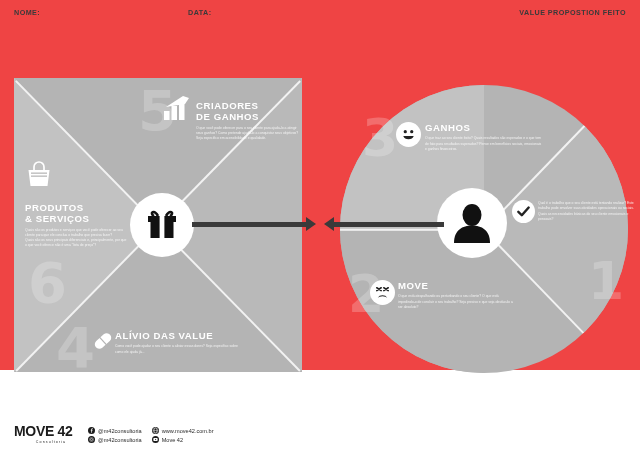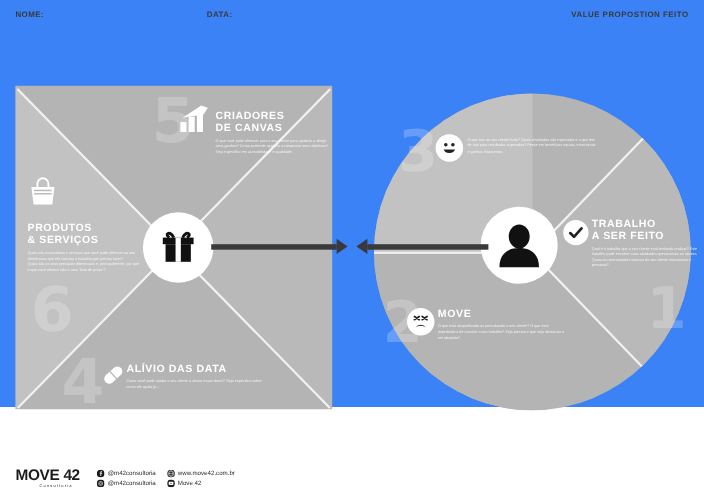--- a/index.html
+++ b/index.html
@@ -9,21 +9,21 @@
     height: 453px;
     background: #ffffff;
     font-family: "Liberation Sans", sans-serif;
     overflow: hidden;
   }
 
   #canvas {
     position: relative;
     width: 640px;
     height: 370px;
-    background: #3b82f6;
+    background: #ef4444;
     text-decoration: underline;
   }
 
   
   .hdr {
     position: absolute;
     top: 8px;
     font-size: 7.2px;
     font-weight: bold;
     letter-spacing: 0.45px;
@@ -293,43 +293,42 @@
     </svg>
   </div>
 
   <div class="arrow-bar" id="arrow-left"></div>
   <div class="arrow-head" id="head-left"></div>
   <div class="arrow-bar" id="arrow-right"></div>
   <div class="arrow-head" id="head-right"></div>
 
   <div class="block" id="blk-gain-creators">
     <div class="bt">CRIADORES
-DE CANVAS</div>
+DE GANHOS</div>
     <div class="bb">O que você pode oferecer para o seu cliente para ajuda-lo a atingir seus ganhos? Como pretende ajuda-lo a conquistar seus objetivos? Seja especifico em acessibilidade e qualidade.</div>
   </div>
 
   <div class="block" id="blk-products">
     <div class="bt">PRODUTOS
 &amp; SERVIÇOS</div>
     <div class="bb">Quais são os produtos e serviços que você pode oferecer ao seu cliente para que ele conclua o trabalho que precisa fazer?
 Quais são os seus principais diferenciais e, principalmente, por que o que você oferece não é uma "lista de preço"?</div>
   </div>
 
   <div class="block" id="blk-pain-relief">
-    <div class="bt">ALÍVIO DAS DATA</div>
+    <div class="bt">ALÍVIO DAS VALUE</div>
     <div class="bb">Como você pode ajudar o seu cliente a aliviar essas dores? Seja especifico sobre como ele ajuda já...</div>
   </div>
 
   <div class="block" id="blk-gains">
+    <div class="bt">GANHOS</div>
     <div class="bb">O que traz ao seu cliente êxito? Quais resultados são esperados e o que tem de fato para resultados superados? Pense em benefícios sociais, emocionais e ganhos financeiros.</div>
   </div>
 
   <div class="block" id="blk-jobs">
-    <div class="bt">TRABALHO
-A SER FEITO</div>
     <div class="bb">Qual é o trabalho que o seu cliente está tentando realizar? Este trabalho pode envolver suas atividades operacionais ou sociais. Quais as necessidades básicas do seu cliente emocionais e pessoais?</div>
   </div>
 
   <div class="block" id="blk-pains">
     <div class="bt">MOVE</div>
     <div class="bb">O que está atrapalhando ou perturbando o seu cliente? O que está impedindo-o de concluir o seu trabalho? Seja preciso e que seja obstáculo a ser absoluto?</div>
   </div>
 
   <div id="footer">
     <div id="logo">

